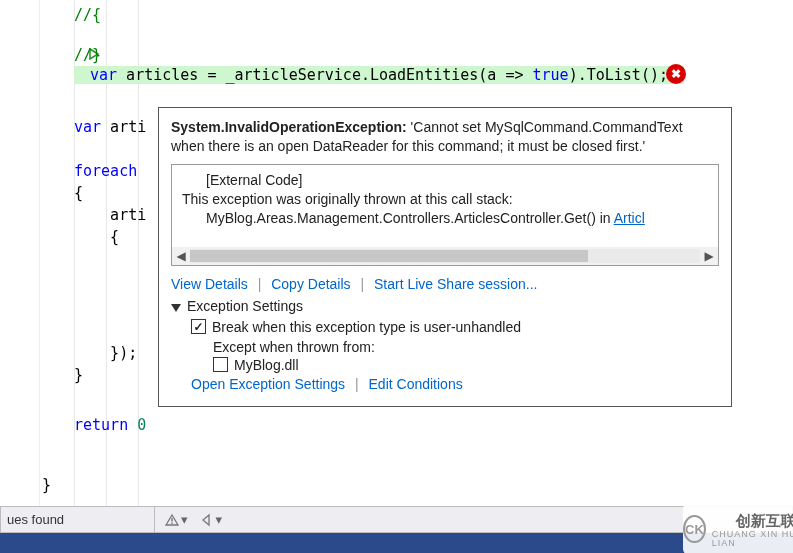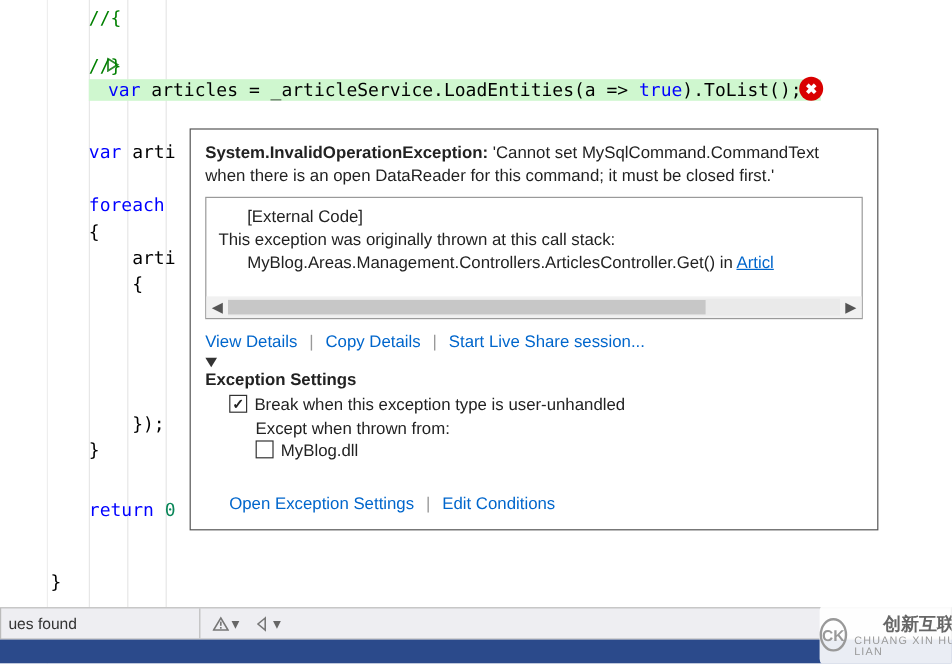--- a/index.html
+++ b/index.html
@@ -42,32 +42,32 @@
   .stack-scroll { height: 18px; background: #f1f1f1; display: flex; align-items: center; }
   .stack-scroll .arrow { width: 18px; text-align: center; color: #555; font-size: 12px; user-select: none; }
   .stack-scroll .track { flex: 1; height: 14px; background: #eaeaea; position: relative; }
   .stack-scroll .thumb { position: absolute; left: 0; width: 78%; top: 1px; bottom: 1px; background: #c7c7c7; }
 
   .link-row { margin: 10px 0 6px 0; }
   .plink { color: #0066cc; cursor: pointer; }
   .sep { color: #999; margin: 0 6px; }
 
   .settings { margin-top: 2px; }
-  .settings .hdr { display: flex; align-items: flex-start; font-weight: 700; flex-direction: column; }
+  .settings .hdr { display: flex; align-items: flex-end; font-weight: 400; }
   .settings .tri { margin-right: 6px; }
   .settings .tri svg { display: block; }
   .settings .rows { margin-left: 20px; margin-top: 4px; }
   .chk { display: inline-flex; align-items: center; gap: 6px; margin-bottom: 2px; }
   .chk .box { width: 15px; height: 15px; border: 1px solid #333; display: inline-flex; align-items: center; justify-content: center; font: bold 12px/1 sans-serif; }
   .indent-sub { margin-left: 22px; margin-top: 2px; }
 
-  .link-row2 { margin: 26px 0 4px 20px; }
+  .link-row2 { margin: 1px 0 4px 20px; }
 
   .status-bar { position: absolute; left: 0; right: 0; bottom: 20px; height: 27px; background: #eeeef2; border: 1px solid #bcbcbc; display: flex; align-items: center; font-family: "Segoe UI", sans-serif; font-size: 13px; }
-  .status-left { width: 166px; padding-left: 6px; border-right: 1px solid #bcbcbc; height: 100%; display: flex; align-items: center; color: #333; }
+  .status-left { width: 154px; padding-left: 6px; border-right: 1px solid #bcbcbc; height: 100%; display: flex; align-items: center; color: #333; }
   .status-icons { margin-left: 10px; display: flex; align-items: center; gap: 12px; color: #666; }
   .status-icons .ic { display: inline-flex; align-items: center; gap: 2px; }
 
   .blue-bar { position: absolute; left: 0; right: 0; bottom: 0; height: 20px; background: #2b4a8b; }
 
   .watermark { position: absolute; right: -6px; bottom: -2px; width: 116px; height: 52px; background: rgba(255,255,255,0.9); display: flex; align-items: center; justify-content: center; pointer-events: none; border-radius: 6px; }
   .watermark .wm-inner { display: flex; align-items: center; gap: 6px; }
   .watermark .logo { width: 28px; height: 28px; border: 2px solid #999; border-radius: 50%; display: flex; align-items: center; justify-content: center; font: bold 13px/1 sans-serif; color: #999; }
   .watermark .txt { font: bold 15px/1.1 "Microsoft YaHei", sans-serif; color: #666; margin-left: 24px; }
   .watermark .sub { font: 9px/1 "Microsoft YaHei", sans-serif; color: #999; letter-spacing: 1px; display: block; }

